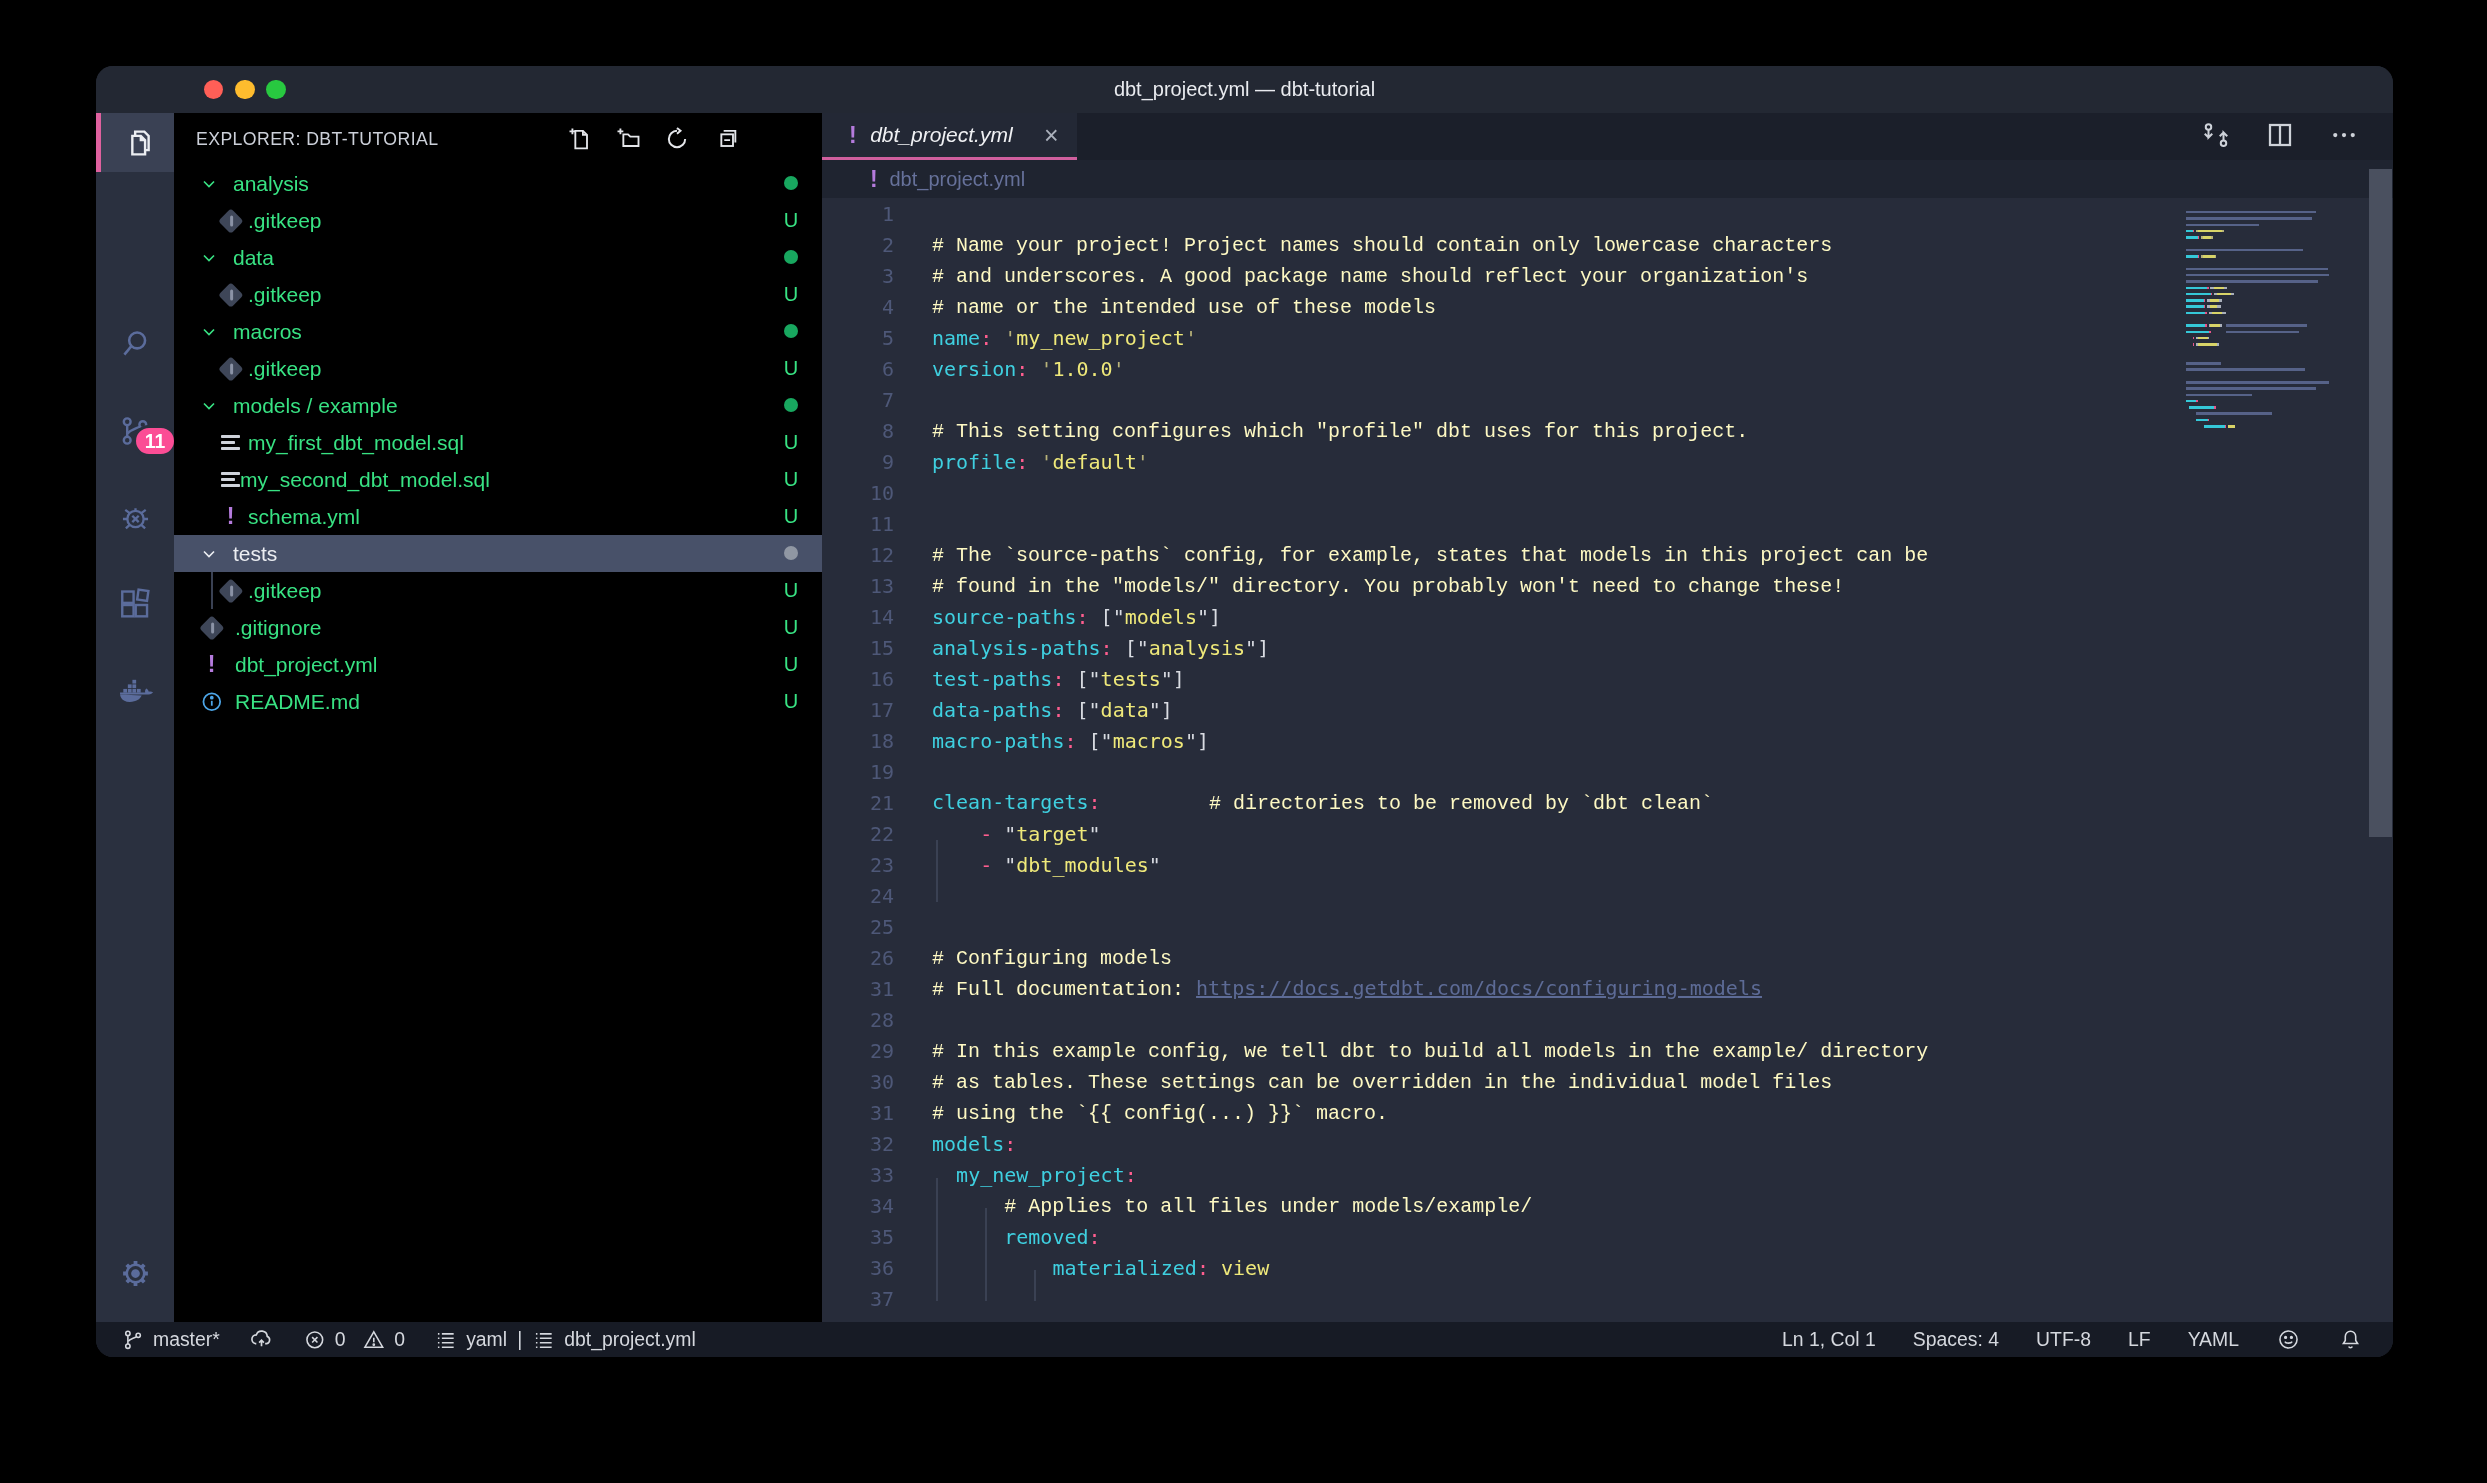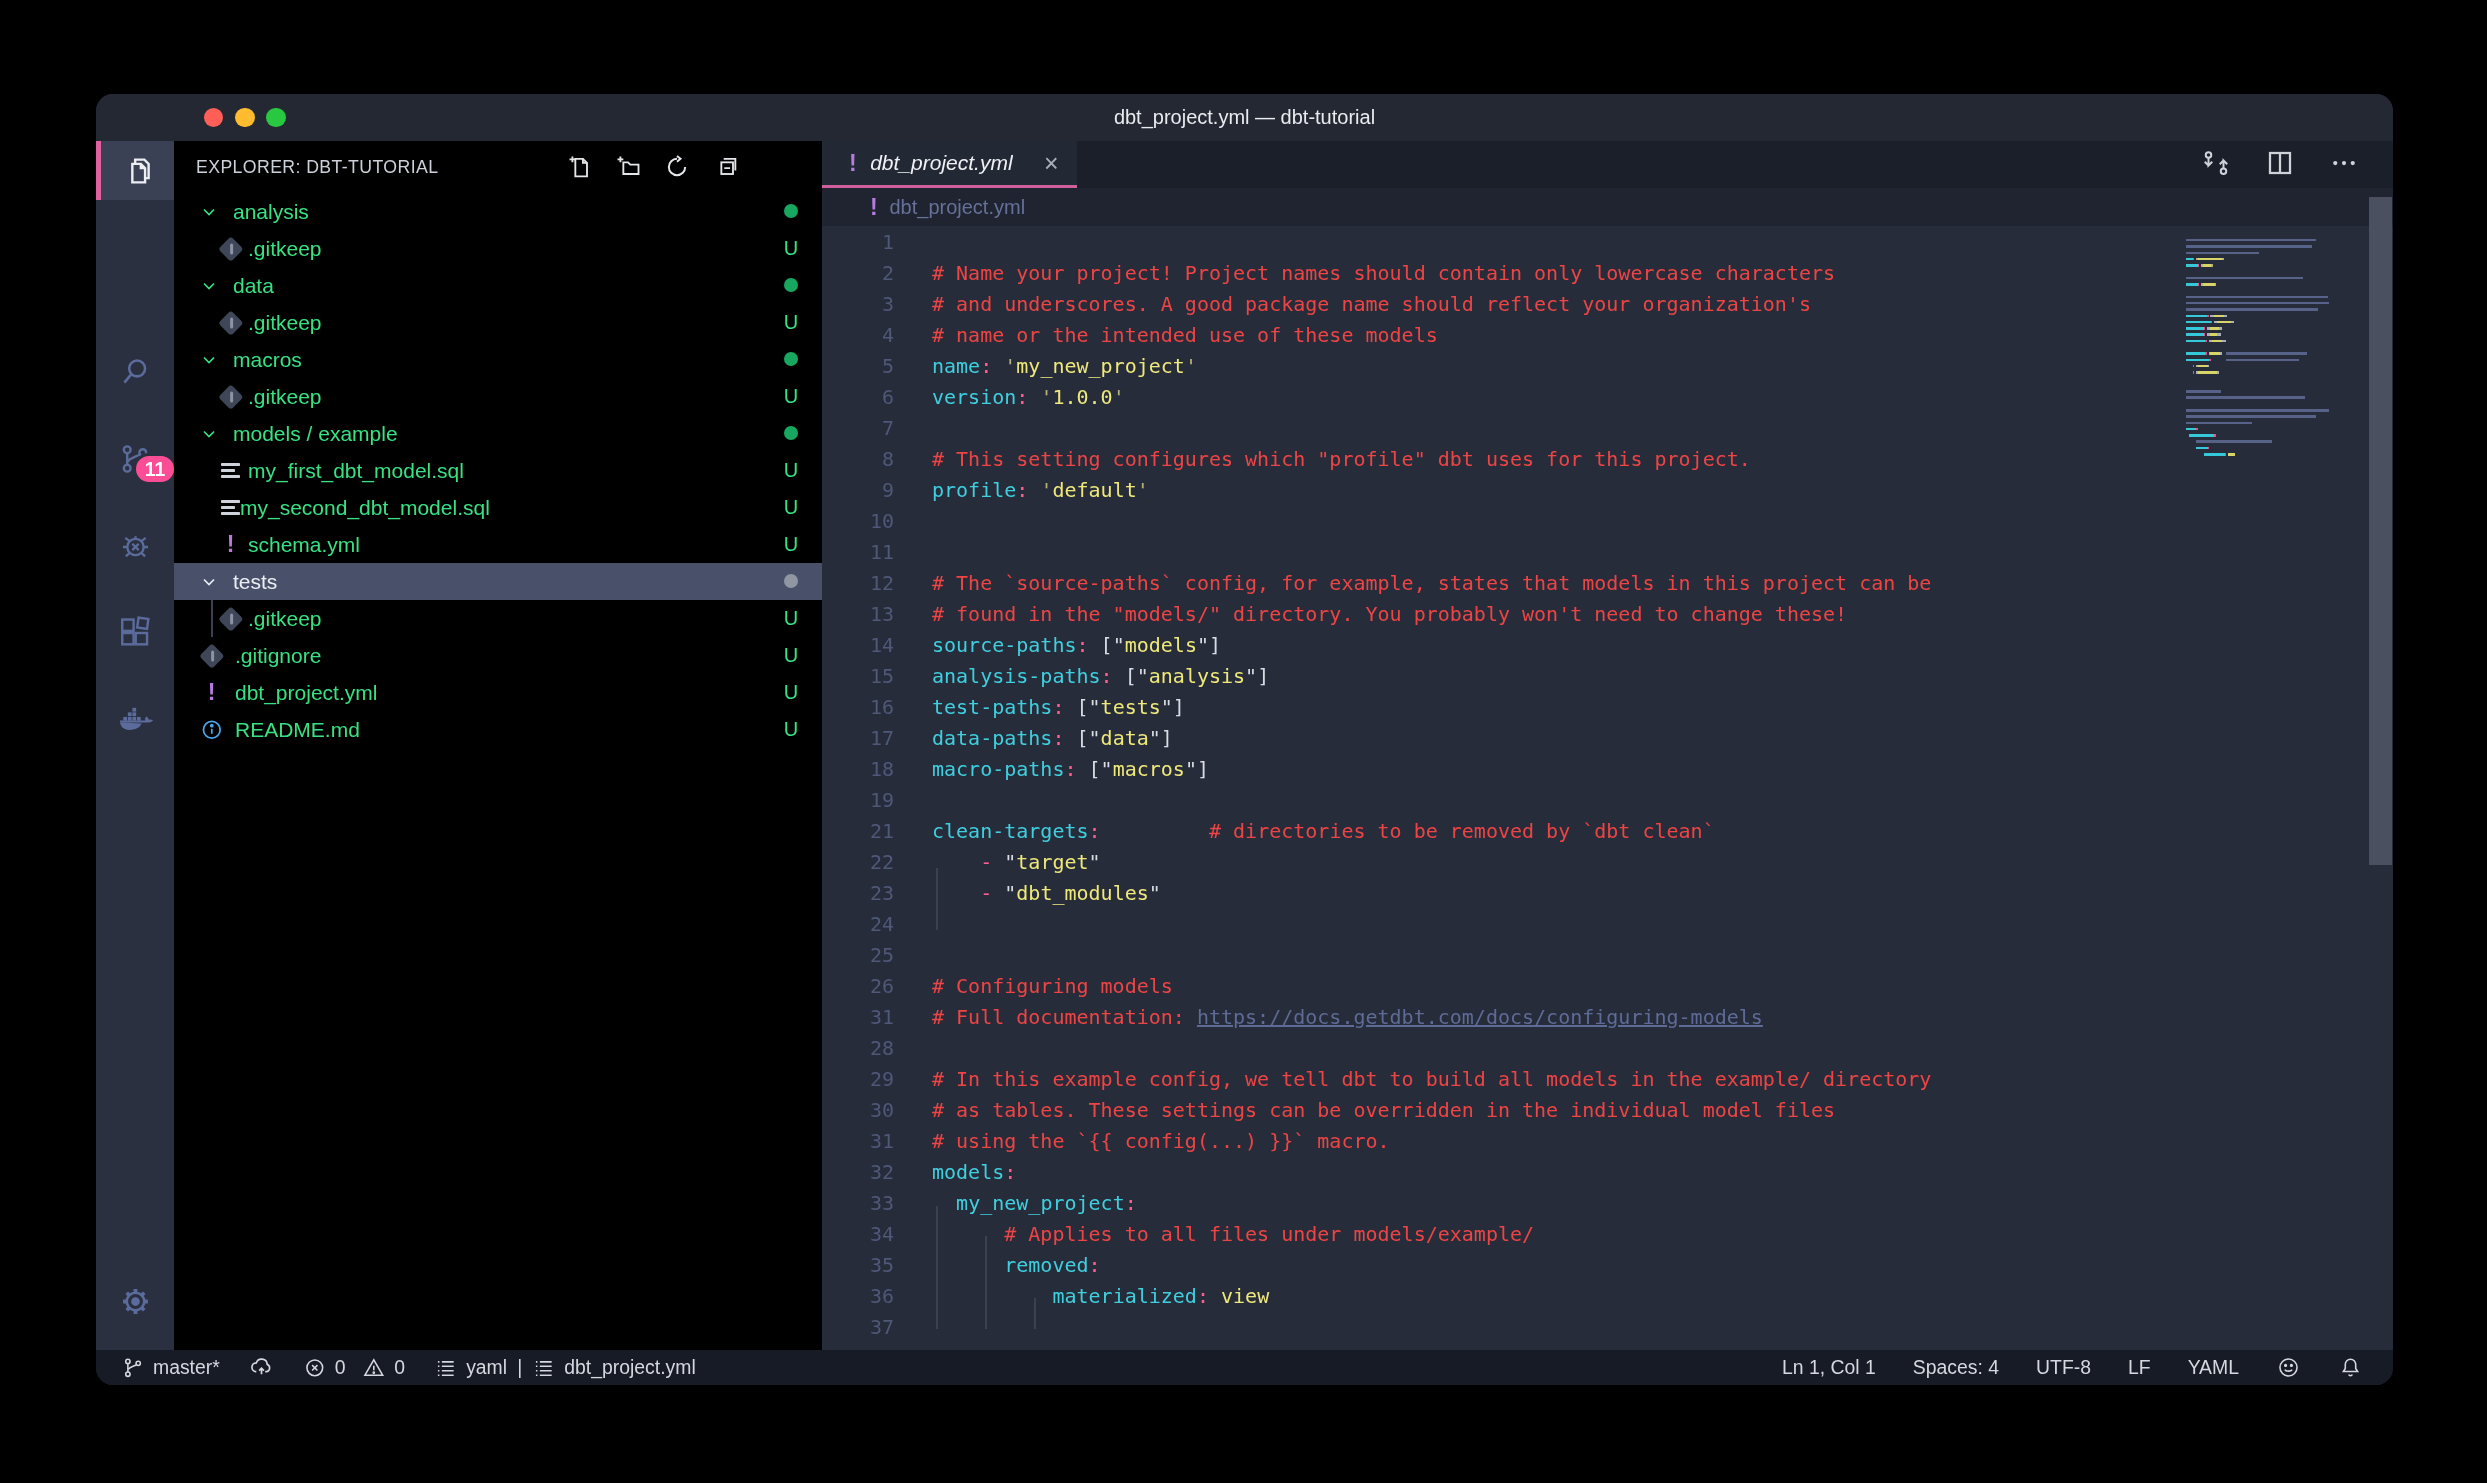--- a/index.html
+++ b/index.html
@@ -1,21 +1,21 @@
 <!DOCTYPE html>
 <html style="font-size:13.5px"><head>
 <meta charset="utf-8">
 <style>
   * { box-sizing: border-box; margin: 0; padding: 0; }
   html,body { width:2487px; height:1484px; background:#000; font-family:"Liberation Sans", sans-serif; }
   #window {
     position:absolute; left:96px; top:66px; width:2297px; height:1291px;
     background:#232833; border-radius:17px; overflow:hidden;
     box-shadow:0 34px 101px rgba(0,0,0,.8);
-    display:flex; flex-direction:column;margin-top:28px;
+    display:flex; flex-direction:column;
   }
   
   .titlebar { height:47px; background:#232833; position:relative; flex:0 0 auto; }
   .lights { position:absolute; left:108px; top:0; height:47px; display:flex; align-items:center; gap:11.8px; }
   .light { width:19.4px; height:19.4px; border-radius:50%; }
   .title { position:absolute; left:0; right:0; top:0; height:47px; display:flex; align-items:center; justify-content:center;
            color:#e9ebef; font-size:20px; font-weight:500; }
   
   .main { flex:1 1 auto; display:flex; min-height:0; }
   
@@ -53,21 +53,21 @@
          border-bottom:3.4px solid #d05f9e; }
   .tab .tlabel { color:#f0f1f4; font-size:21px; font-style:italic; white-space:nowrap; }
   .tab .tclose { color:#aab0bb; font-size:25px; margin-left:auto; line-height:1; }
   .ed-tools { position:absolute; right:34px; top:0; height:44px; display:flex; align-items:center; gap:34px; color:#ced2d9; }
   .breadcrumbs { height:38px; background:#1f2430; display:flex; align-items:center; padding-left:48px; gap:11.8px; flex:0 0 auto; }
   .breadcrumbs .blabel { color:#66719a; font-size:20px; }
   .codearea { flex:1 1 auto; position:relative; overflow:hidden; background:#272c3a; }
   .cline { height:31px; display:flex; align-items:center; }
   .ln { width:72px; text-align:right; color:#4e5878; font-size:20px; font-family:"DejaVu Sans Mono", monospace; flex:0 0 auto; }
   .lc { padding-left:38px; font-size:20px; font-family:"DejaVu Sans Mono", monospace; white-space:pre; }
-  .tk-c { color:#ef4444; } .tk-u { color:#5d6b96; text-decoration:underline; }
+  .tk-c { color:#fef9c3;font-family:Liberation Mono, monospace; } .tk-u { color:#5d6b96; text-decoration:underline; }
   .tk-k { color:#3fd0e0; } .tk-p { color:#ff5e8f; } .tk-s { color:#efe97a; }
   .tk-w { color:#d9dce2; } .tk-t { color:#d9dce2; } .tk-qs { color:#b8b37a; }
   .iguide { position:absolute; width:1.7px; background:#3a4153; }
   .minimap { position:absolute; left:1364px; top:6.7px; width:187px; }
   .mm-line { height:2.5px; margin-bottom:3.8px; display:flex; gap:0; }
   .mm-seg { height:2.5px; }
   .scroll-thumb { position:absolute; left:1547px; top:56px; width:23px; height:668px; background:#4a505f; }
   
   .statusbar { height:35px; background:#171b25; flex:0 0 auto; display:flex; align-items:center;
                color:#d5d8de; font-size:19.4px; padding:0 30px 0 25px; gap:29px; }

